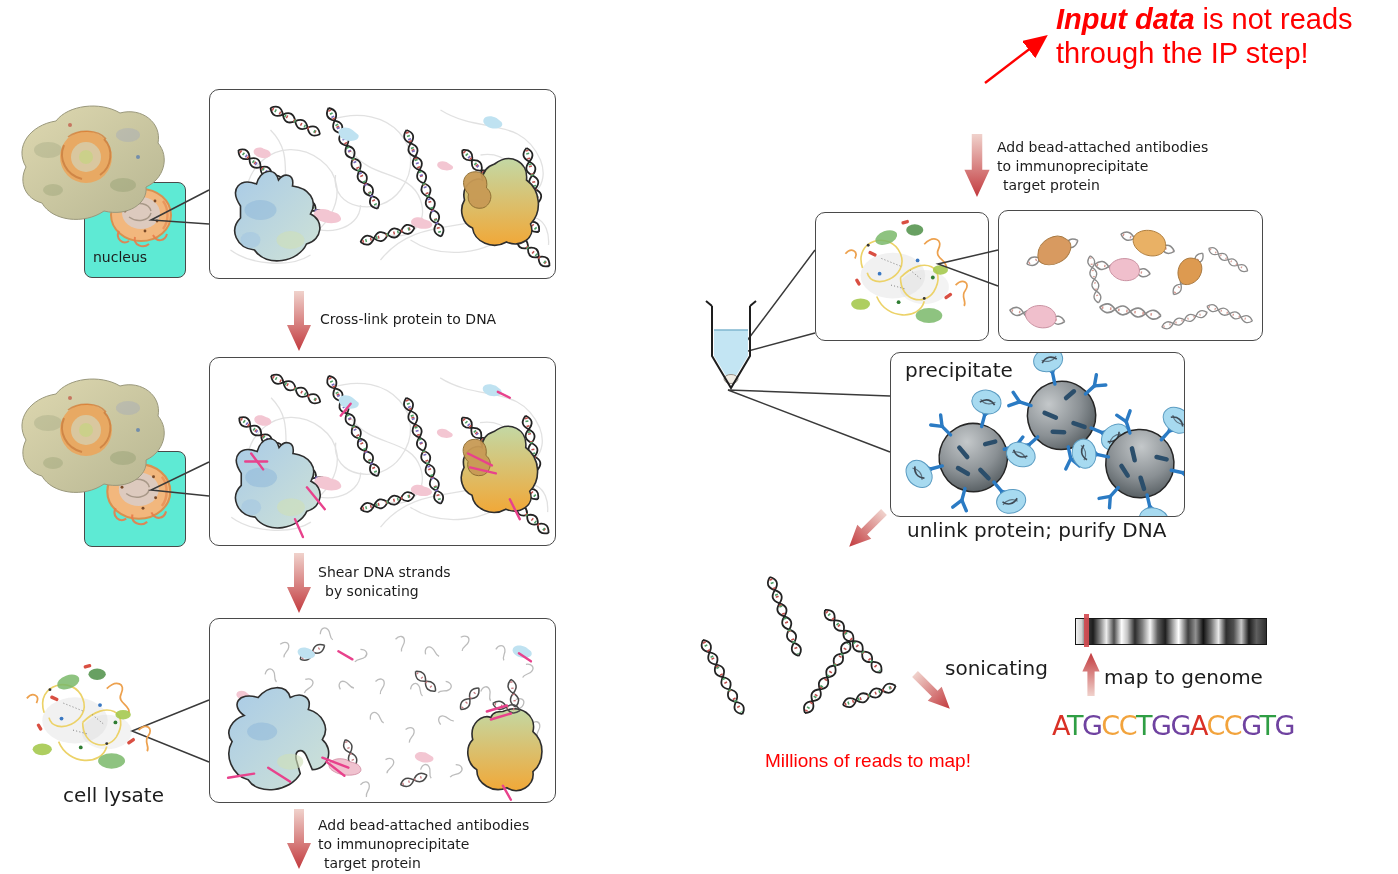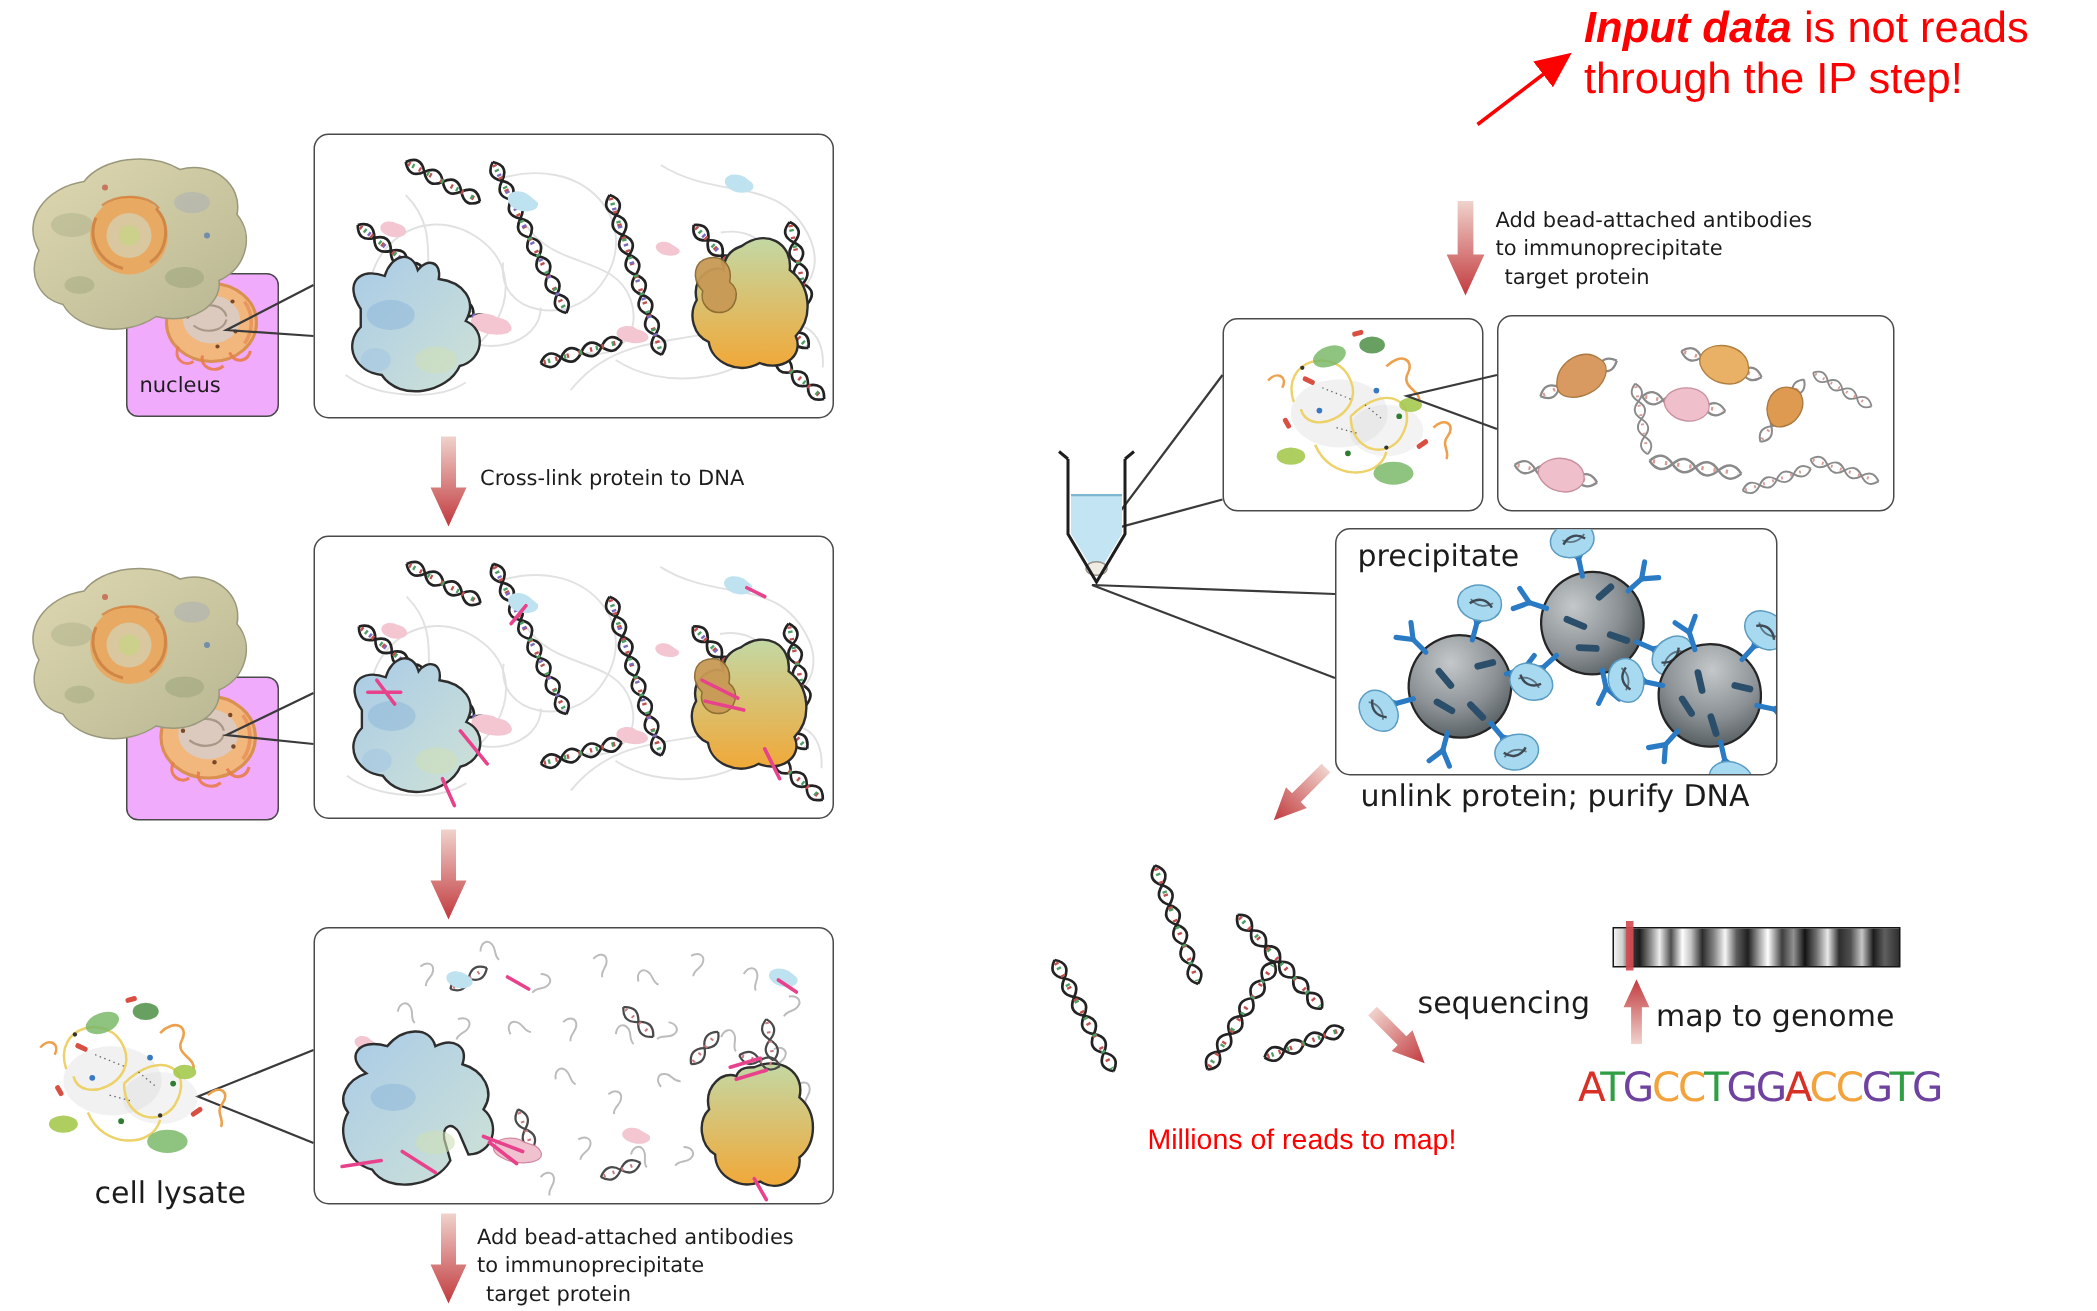--- a/index.html
+++ b/index.html
@@ -1,19 +1,19 @@
 <!DOCTYPE html>
 <html><head>
 <meta charset="utf-8">
 <style>
   html,body{margin:0;padding:0;background:#fff;}
   .canvas{position:relative;width:1398px;height:874px;background:#fff;overflow:hidden;
           font-family:"DejaVu Sans",sans-serif;color:#1c1c1c;}
   .box{position:absolute;border:1.6px solid #4a4a4a;border-radius:10px;background:#fff;z-index:2;}
-  .smallbox{position:absolute;border:1.6px solid #4a4a4a;border-radius:8px;background:#f0abfc;z-index:2;}
+  .smallbox{position:absolute;border:1.6px solid #4a4a4a;border-radius:8px;background:#5eead4;z-index:2;}
   .lbl{position:absolute;font-size:14px;line-height:19px;color:#1c1c1c;white-space:nowrap;z-index:5;}
   .lbl16{font-size:20px;}
   .red-note{position:absolute;font-family:"Liberation Sans",sans-serif;color:#ff0000;z-index:6;white-space:nowrap;}
   .input-note{left:1056px;top:2px;font-size:29px;line-height:34px;}
   .input-note .bi{font-weight:bold;font-style:italic;margin-top:12px;}
   .reads-note{left:765px;top:750px;font-size:19px;}
   .seq{position:absolute;left:1052px;top:710px;font-size:27px;letter-spacing:-1.5px;z-index:6;
        font-family:"DejaVu Sans",sans-serif;}
   svg{display:block;}
   .art{position:absolute;z-index:3;}
@@ -422,20 +422,24 @@
   <div class="box" style="left:209px;top:357px;width:345px;height:187px">
     <svg class="inbox" viewBox="0 0 344 188">
       <use href="#chromatin-scene"></use>
         <use href="#crosslinks"></use>
     </svg>
   </div>
 
   <svg class="art" style="left:284px;top:552px" width="30" height="64">
     <use href="#arrowDown" transform="translate(15,1)"></use>
   </svg>
+  <div class="lbl" style="left:318px;top:563px">
+    <div>Shear DNA strands</div>
+    <div style="padding-left:7px">by sonicating</div>
+  </div>
 
   <svg class="art" style="left:15px;top:655px" width="145" height="130" viewBox="0 0 150 135">
       <use href="#lysate-art"></use>
     </svg>
   <div class="lbl lbl16" style="left:63px;top:786px">cell lysate</div>
 
   <div class="box" style="left:209px;top:618px;width:345px;height:183px">
     <svg class="inbox" viewBox="0 0 344 182">
         <use href="#sheared-scene"></use>
       </svg>
@@ -497,21 +501,21 @@
 
   <svg class="art" style="left:846px;top:506px" width="54" height="56">
     <use href="#arrowDown" transform="translate(38,6) rotate(45) scale(0.82)"></use>
   </svg>
   <div class="lbl lbl16" style="left:907px;top:521px">unlink protein; purify DNA</div>
 
   <svg class="art" style="left:685px;top:565px" width="220" height="158">
       <use href="#purified-scene"></use>
     </svg>
 
-  <div class="lbl lbl16" style="left:945px;top:659px">sequencing</div>
+  <div class="lbl lbl16" style="left:945px;top:659px">sonicating</div>
   <svg class="art" style="left:903px;top:668px" width="72" height="50">
     <use href="#arrowDown" transform="translate(12,6) rotate(-45) scale(0.82)"></use>
   </svg>
 
   <div class="ideogram">
     <div class="ideo-tick"></div>
   </div>
   <svg class="art" style="left:1078px;top:650px" width="26" height="48">
     <use href="#arrowDown" transform="translate(13,46) rotate(180) scale(0.72)"></use>
   </svg>

